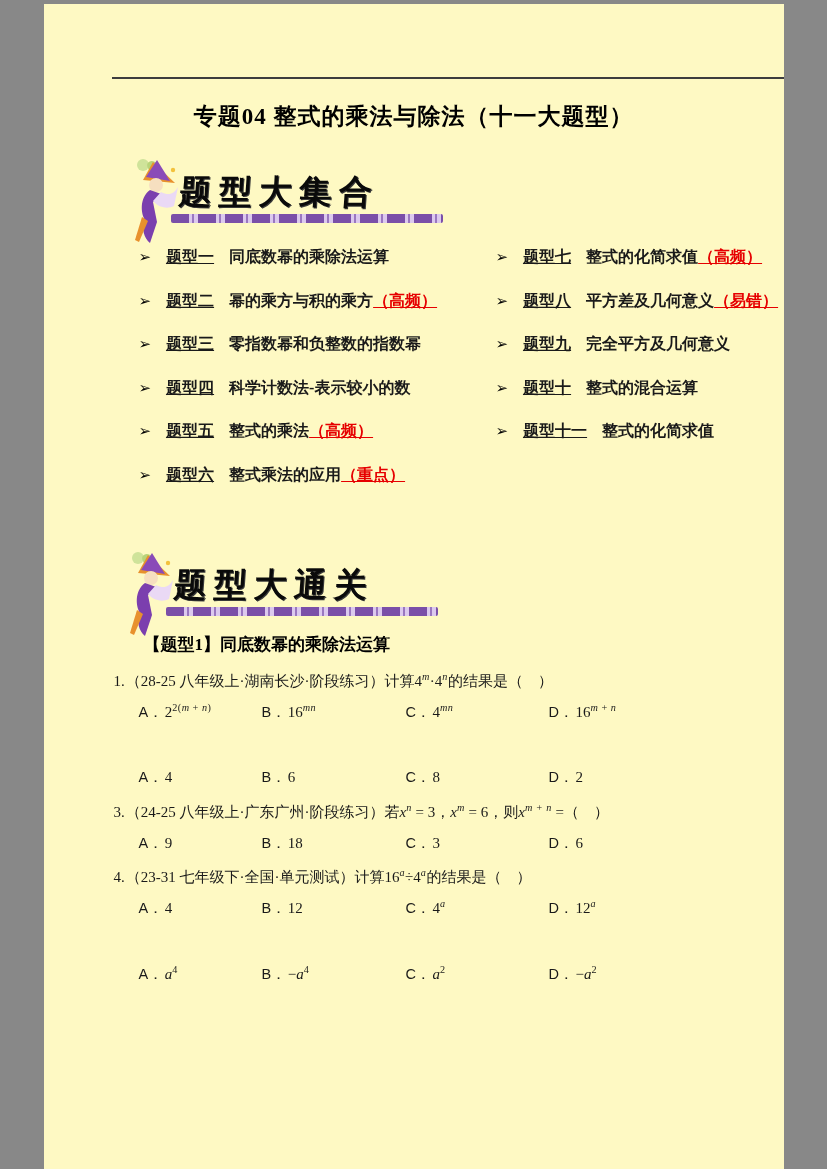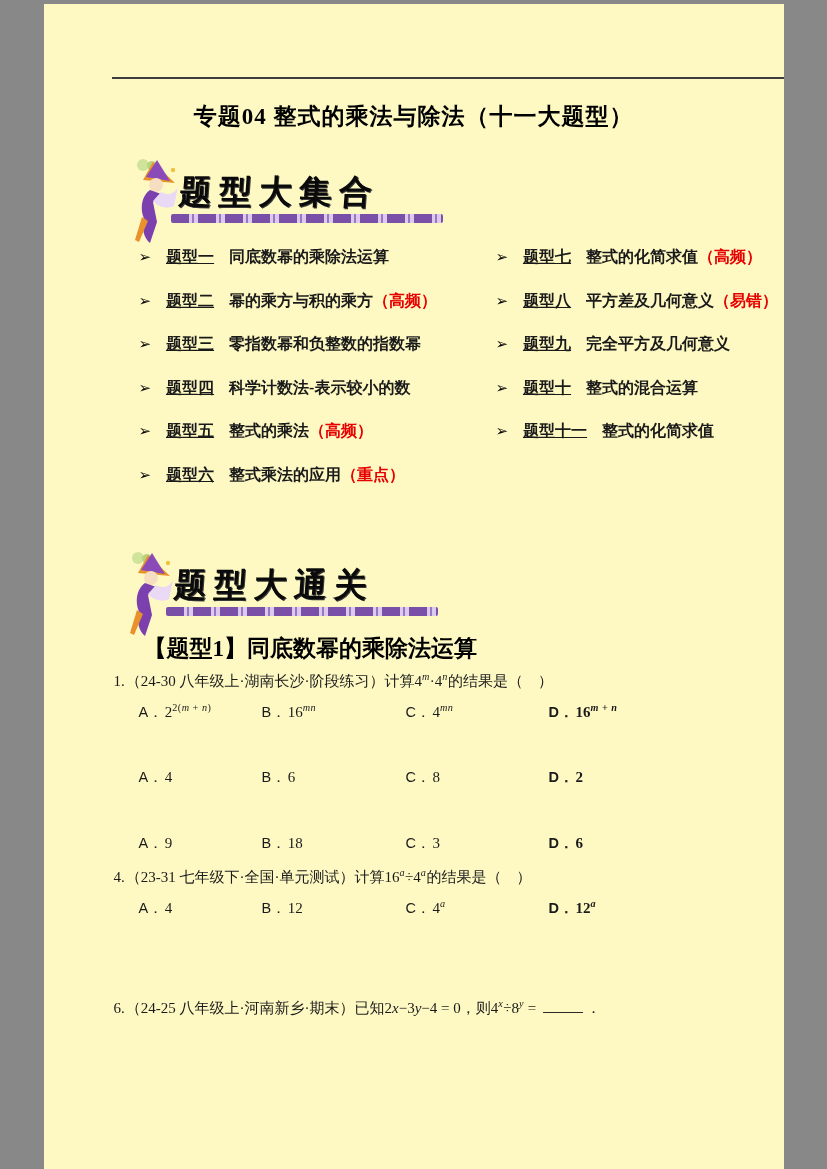--- a/index.html
+++ b/index.html
@@ -51,35 +51,35 @@
   .type-column-left { left: 27px; width: 350px; }
   .type-column-right { left: 384px; width: 320px; }
   .type-item {
     height: 43.6px; display: flex; align-items: flex-start;
     font-size: 16px; font-weight: bold; line-height: 20px;
     white-space: nowrap;
   }
   .bullet { font-size: 15px; margin-right: 15px; line-height: 20px; color: #000;
             font-family: "DejaVu Sans", sans-serif; }
   .type-name { margin-right: 15px; text-decoration: underline; }
-  .type-tag { color: #e60000; }
+  .type-tag { color: #e60000; text-decoration: underline; }
   
   .section-heading {
     position: absolute; left: 100px; top: 629px;
-    font-size: 23px; font-weight: bold; color: #000;
+    font-size: 17px; font-weight: bold; color: #000;
   }
   
   .questions { position: absolute; left: 68px; top: 663px; width: 700px; font-size: 15px; }
   .question { position: relative; height: 65.4px; }
   .question.no-options { height: 40px; }
   .stem { position: absolute; left: 2px; top: 5px; white-space: nowrap; }
   .qnum { margin-right: 1px; }
   .options { position: absolute; top: 36px; left: 0; right: 0; height: 26px; }
   .opt { position: absolute; top: 0; white-space: nowrap; }
-  .opt-0 { left: 27px; } .opt-1 { left: 150px; } .opt-2 { left: 294px; } .opt-3 { left: 437px; font-weight: bold; }
+  .opt-0 { left: 27px; } .opt-1 { left: 150px; } .opt-2 { left: 294px; } .opt-3 { left: 437px; }
   .optlabel { margin-right: 2px; font-family: "Liberation Sans", sans-serif; font-size: 14.5px; }
   .mi { font-style: italic; font-family: "Liberation Serif", serif; }
   sup.s { font-size: 0.68em; line-height: 0; vertical-align: 0.55em; letter-spacing: 0.5px; }
   .blank {
     display: inline-block; width: 40px; height: 14px;
     border-bottom: 1.2px solid #2a2a2a; margin: 0 3px;
   }
 </style>
 </head>
 <body>
@@ -190,53 +190,57 @@
       </svg>
     </span>
     <span class="banner-text">题型大通关</span>
     <span class="banner-bar"></span>
   </div>
 
   <div class="section-heading">【题型1】同底数幂的乘除法运算</div>
 
   <div class="questions">
       <div class="question">
-        <div class="stem"><span class="qnum">1.</span><span>（24-30 八年级上·湖南长沙·阶段练习）计算4</span><sup class="s mi">m</sup><span>·4</span><sup class="s mi">n</sup><span>的结果是（　）</span></div>
+        <div class="stem"><span class="qnum">1.</span><span>（28-25 八年级上·湖南长沙·阶段练习）计算4</span><sup class="s mi">m</sup><span>·4</span><sup class="s mi">n</sup><span>的结果是（　）</span></div>
         <div class="options">
           <span class="opt opt-0"><span class="optlabel">A．</span><span>2</span><sup class="s">2(</sup><sup class="s mi">m</sup><sup class="s"> + </sup><sup class="s mi">n</sup><sup class="s">)</sup></span>
           <span class="opt opt-1"><span class="optlabel">B．</span><span>16</span><sup class="s mi">mn</sup></span>
           <span class="opt opt-2"><span class="optlabel">C．</span><span>4</span><sup class="s mi">mn</sup></span>
           <span class="opt opt-3"><span class="optlabel">D．</span><span>16</span><sup class="s mi">m</sup><sup class="s"> + </sup><sup class="s mi">n</sup></span>
         </div>
       </div>
       <div class="question">
         <div class="options">
           <span class="opt opt-0"><span class="optlabel">A．</span><span>4</span></span>
           <span class="opt opt-1"><span class="optlabel">B．</span><span>6</span></span>
           <span class="opt opt-2"><span class="optlabel">C．</span><span>8</span></span>
           <span class="opt opt-3"><span class="optlabel">D．</span><span>2</span></span>
         </div>
       </div>
       <div class="question">
+        <div class="stem"><span class="qnum">3.</span><span>（24-25 八年级上·广东广州·阶段练习）若</span><span class="mi">x</span><sup class="s mi">n</sup><span> = 3，</span><span class="mi">x</span><sup class="s mi">m</sup><span> = 6，则</span><span class="mi">x</span><sup class="s mi">m + n</sup><span> =（　）</span></div>
         <div class="options">
           <span class="opt opt-0"><span class="optlabel">A．</span><span>9</span></span>
           <span class="opt opt-1"><span class="optlabel">B．</span><span>18</span></span>
           <span class="opt opt-2"><span class="optlabel">C．</span><span>3</span></span>
           <span class="opt opt-3"><span class="optlabel">D．</span><span>6</span></span>
         </div>
       </div>
       <div class="question">
         <div class="stem"><span class="qnum">4.</span><span>（23-31 七年级下·全国·单元测试）计算16</span><sup class="s mi">a</sup><span>÷4</span><sup class="s mi">a</sup><span>的结果是（　）</span></div>
         <div class="options">
           <span class="opt opt-0"><span class="optlabel">A．</span><span>4</span></span>
           <span class="opt opt-1"><span class="optlabel">B．</span><span>12</span></span>
           <span class="opt opt-2"><span class="optlabel">C．</span><span>4</span><sup class="s mi">a</sup></span>
           <span class="opt opt-3"><span class="optlabel">D．</span><span>12</span><sup class="s mi">a</sup></span>
         </div>
       </div>
       <div class="question">
-      </div>
-      <div class="question no-options">
-        <div class="stem"><span class="qnum">6.</span><span>（24-25 八年级上·河南新乡·期末）已知2</span><span class="mi">x</span><span>−3</span><span class="mi">y</span><span>−4 = 0，则4</span><sup class="s mi">x</sup><span>÷8</span><sup class="s mi">y</sup><span> = </span><span class="blank"></span><span>．</span></div>
+        <div class="options">
+          <span class="opt opt-0"><span class="optlabel">A．</span><span class="mi">a</span><sup class="s">4</sup></span>
+          <span class="opt opt-1"><span class="optlabel">B．</span><span>−</span><span class="mi">a</span><sup class="s">4</sup></span>
+          <span class="opt opt-2"><span class="optlabel">C．</span><span class="mi">a</span><sup class="s">2</sup></span>
+          <span class="opt opt-3"><span class="optlabel">D．</span><span>−</span><span class="mi">a</span><sup class="s">2</sup></span>
+        </div>
       </div>
     </div>
 
 </div>
 
 </body></html>

